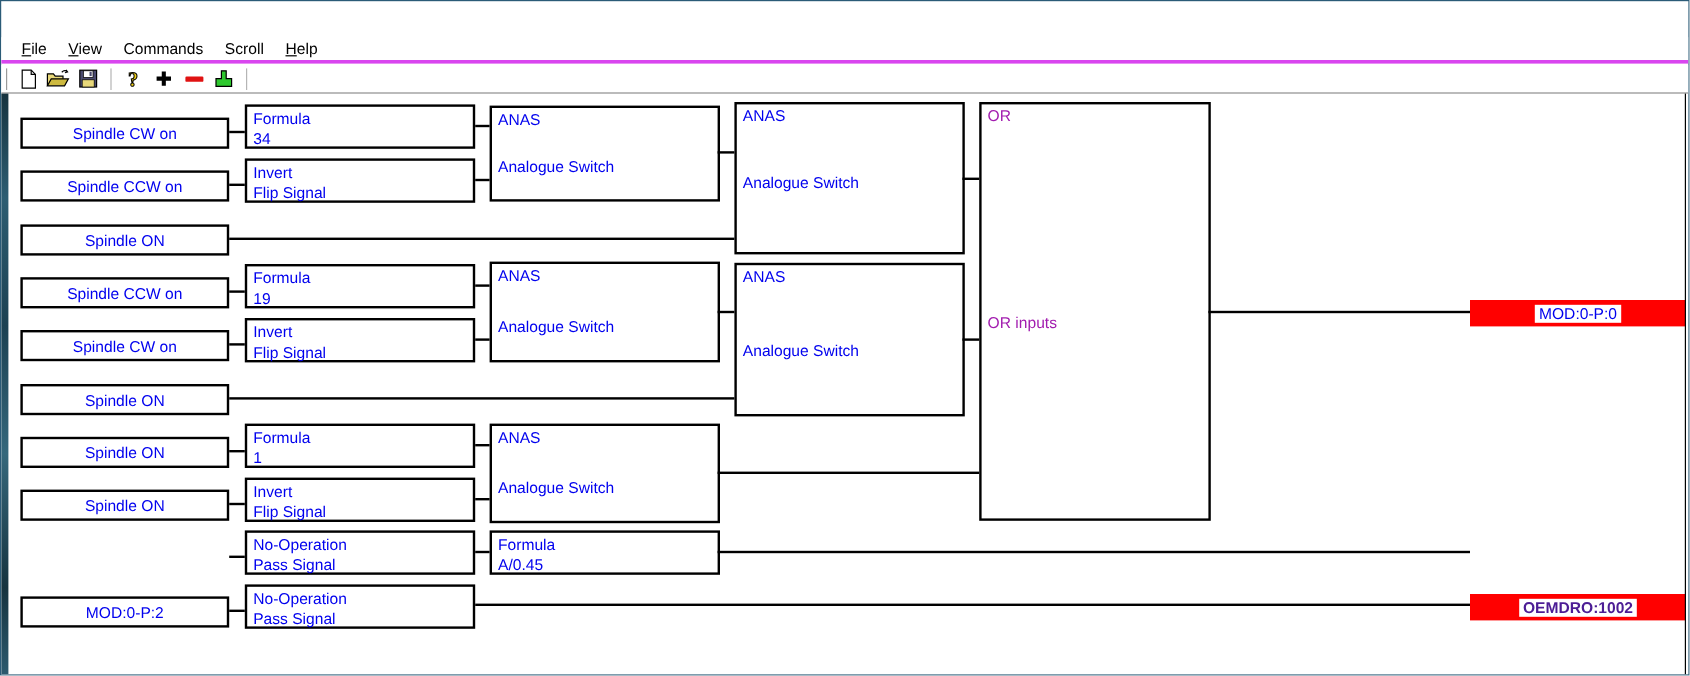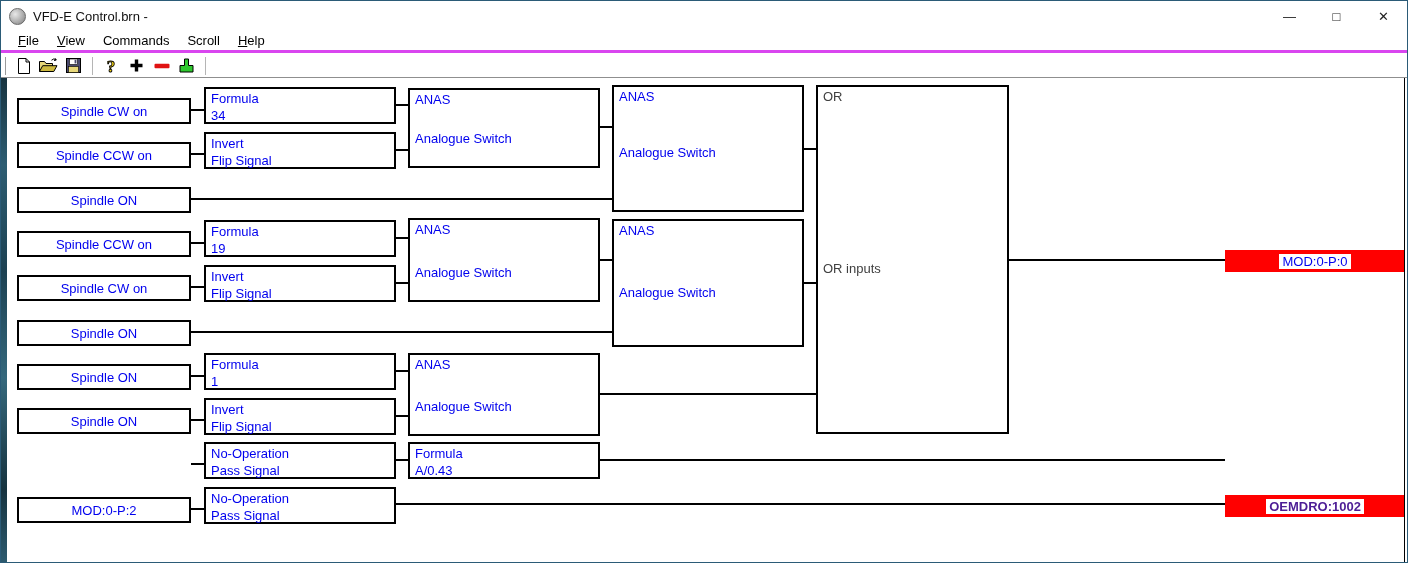--- a/index.html
+++ b/index.html
@@ -39,29 +39,20 @@
   .lbl{position:absolute;left:5px;white-space:nowrap;}
   .wire{position:absolute;height:2px;background:#000;}
   .terminal{position:absolute;display:flex;align-items:center;justify-content:center;font-size:13px;}
   .terminal .t-label{padding:0 3px;line-height:15px;}
 </style>
 </head>
 <body>
 
 <div class="window">
 
-  <div class="titlebar">
-    <div class="app-icon"></div>
-    <div class="title-text">VFD-E Control.brn -</div>
-    <div class="winbtns">
-      <div class="winbtn">—</div>
-      <div class="winbtn">□</div>
-      <div class="winbtn">✕</div>
-    </div>
-  </div>
 
   <div class="menubar" id="menubar">
       <span class="menu-item"><u>F</u>ile</span>
       <span class="menu-item"><u>V</u>iew</span>
       <span class="menu-item">Commands</span>
       <span class="menu-item">Scroll</span>
       <span class="menu-item"><u>H</u>elp</span>
     </div>
 
   <div class="toolbar" id="toolbar">
@@ -180,21 +171,21 @@
       <div class="node " style="left: 203px; top: 441px; width: 192px; height: 37px; color: rgb(0, 0, 238); border-color: rgb(0, 0, 0);">
         <span class="op-line1">No-Operation</span>
         <span class="op-line2">Pass Signal</span>
       </div>
       <div class="node " style="left: 203px; top: 486px; width: 192px; height: 37px; color: rgb(0, 0, 238); border-color: rgb(0, 0, 0);">
         <span class="op-line1">No-Operation</span>
         <span class="op-line2">Pass Signal</span>
       </div>
       <div class="node " style="left: 407px; top: 441px; width: 192px; height: 37px; color: rgb(0, 0, 238); border-color: rgb(0, 0, 0);">
         <span class="op-line1">Formula</span>
-        <span class="op-line2">A/0.43</span>
+        <span class="op-line2">A/0.45</span>
       </div>
       <div class="node " style="left: 407px; top: 87px; width: 192px; height: 80px; color: rgb(0, 0, 238); border-color: rgb(0, 0, 0);">
         <span class="lbl" style="top: 2px;">ANAS</span>
         <span class="lbl" style="top: 41px;">Analogue Switch</span>
       </div>
       <div class="node " style="left: 611px; top: 84px; width: 192px; height: 127px; color: rgb(0, 0, 238); border-color: rgb(0, 0, 0);">
         <span class="lbl" style="top: 2px;">ANAS</span>
         <span class="lbl" style="top: 58px;">Analogue Switch</span>
       </div>
       <div class="node " style="left: 407px; top: 217px; width: 192px; height: 84px; color: rgb(0, 0, 238); border-color: rgb(0, 0, 0);">
@@ -202,21 +193,21 @@
         <span class="lbl" style="top: 45px;">Analogue Switch</span>
       </div>
       <div class="node " style="left: 611px; top: 218px; width: 192px; height: 128px; color: rgb(0, 0, 238); border-color: rgb(0, 0, 0);">
         <span class="lbl" style="top: 2px;">ANAS</span>
         <span class="lbl" style="top: 64px;">Analogue Switch</span>
       </div>
       <div class="node " style="left: 407px; top: 352px; width: 192px; height: 83px; color: rgb(0, 0, 238); border-color: rgb(0, 0, 0);">
         <span class="lbl" style="top: 2px;">ANAS</span>
         <span class="lbl" style="top: 44px;">Analogue Switch</span>
       </div>
-      <div class="node " style="left: 815px; top: 84px; width: 193px; height: 349px; color: #404040; border-color: rgb(0, 0, 0);">
+      <div class="node " style="left: 815px; top: 84px; width: 193px; height: 349px; color: #a21caf; border-color: rgb(0, 0, 0);">
         <span class="lbl" style="top: 2px;">OR</span>
         <span class="lbl" style="top: 174px;">OR inputs</span>
       </div>
       <div class="terminal" style="left: 1224px; top: 249px; width: 180px; height: 22px; background: rgb(255, 0, 0);">
         <span class="t-label" style="background: rgb(255, 255, 255); color: rgb(0, 0, 238);">MOD:0-P:0</span>
       </div>
       <div class="terminal" style="left: 1224px; top: 494px; width: 180px; height: 22px; background: rgb(255, 0, 0);">
         <span class="t-label" style="background: rgb(255, 255, 255); color: #4c1d95; font-weight: bold;">OEMDRO:1002</span>
       </div>
       <div class="wire" style="left: 190px; top: 108px; width: 13px; background: rgb(0, 0, 0);"></div>

